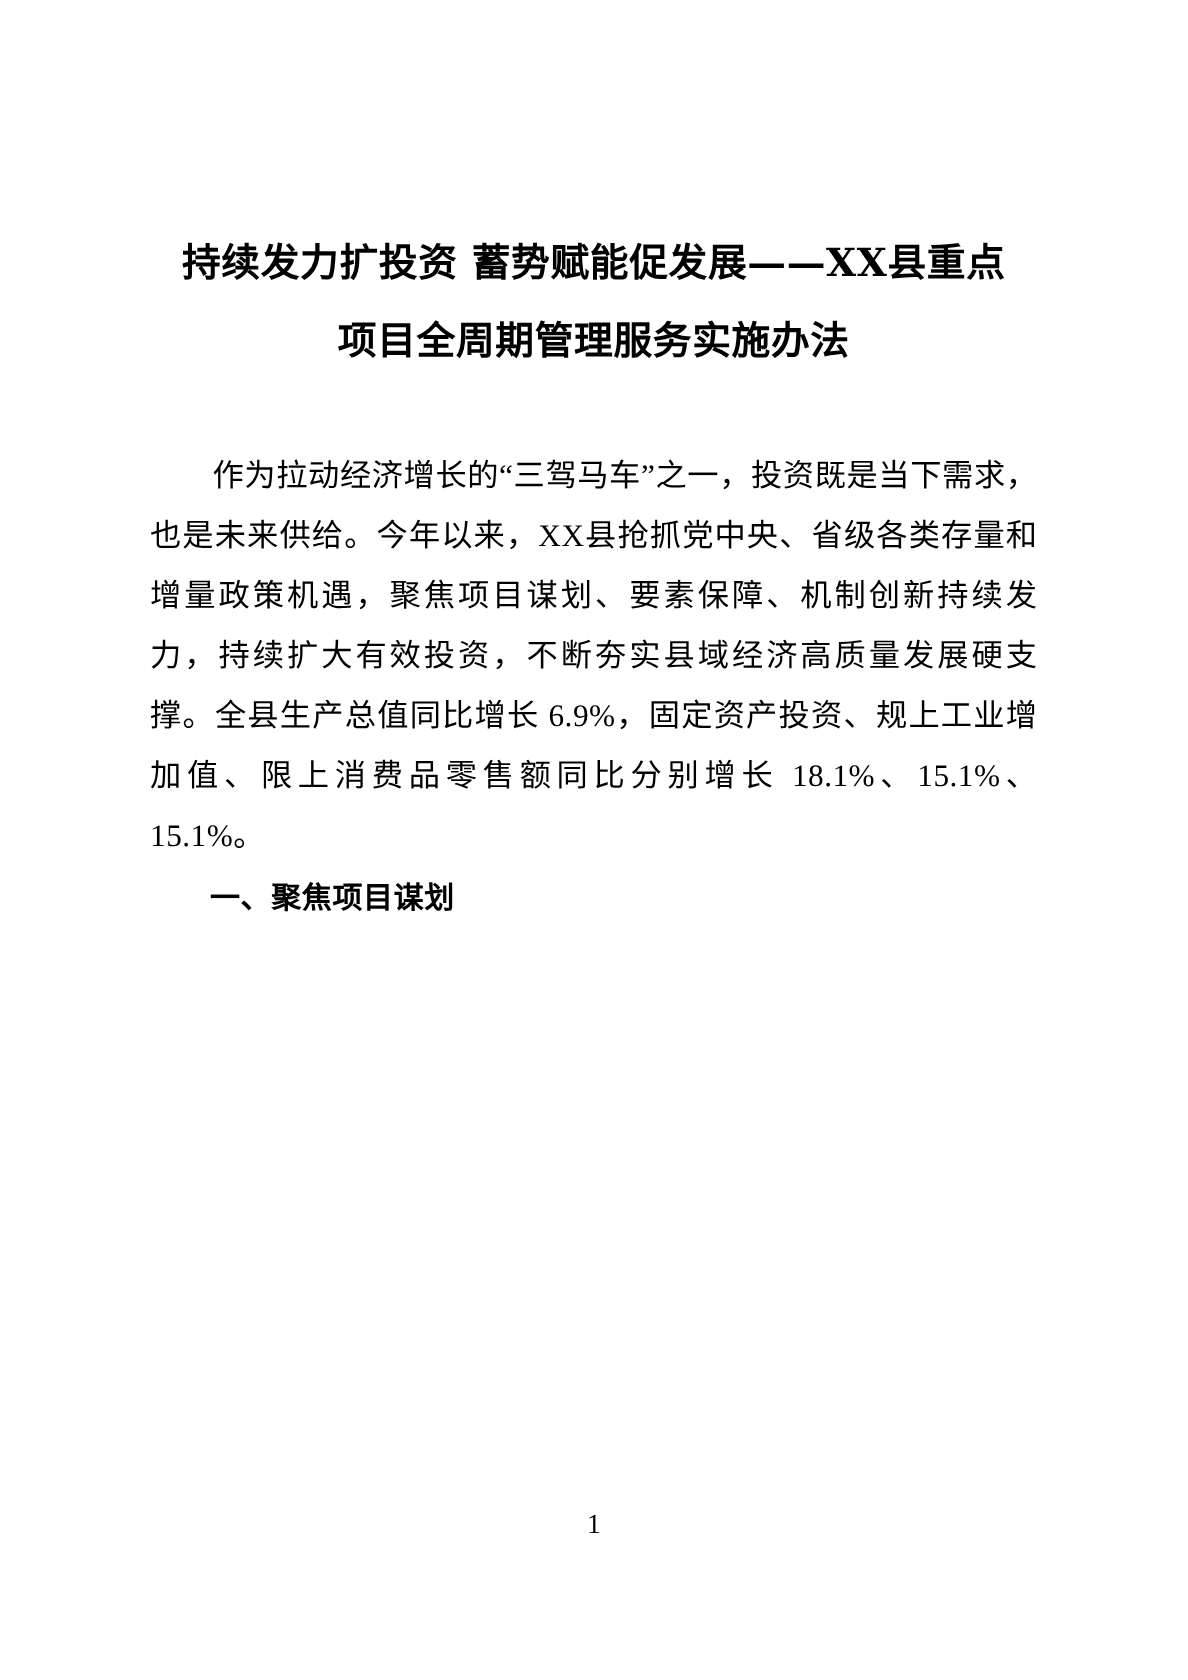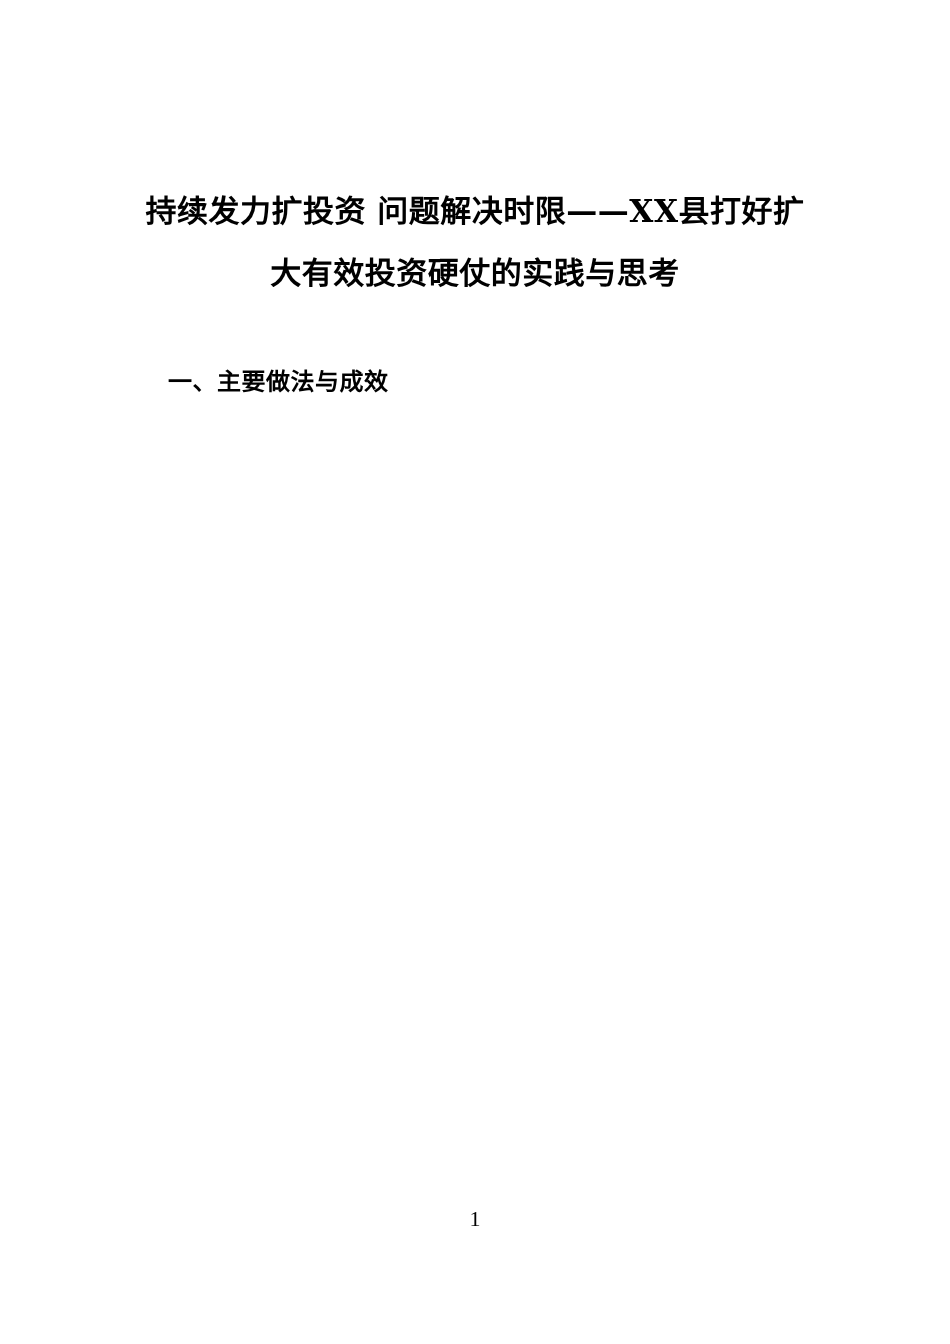--- a/index.html
+++ b/index.html
@@ -58,21 +58,22 @@
     text-align: center;
     font-size: 22px;
     font-family: "Liberation Serif", serif;
   }
 </style>
 </head>
 <body>
 
 <div class="page">
 
-  <h1 class="doc-title">持续发力扩投资  问题解决时限——XX县打好扩大有效投资硬仗的实践与思考</h1>
+  <h1 class="doc-title">持续发力扩投资  蓄势赋能促发展——XX县重点项目全周期管理服务实施办法</h1>
 
+  <p class="body-p">作为拉动经济增长的“三驾马车”之一，投资既是当下需求，也是未来供给。今年以来，XX县抢抓党中央、省级各类存量和增量政策机遇，聚焦项目谋划、要素保障、机制创新持续发力，持续扩大有效投资，不断夯实县域经济高质量发展硬支撑。全县生产总值同比增长 6.9%，固定资产投资、规上工业增加值、限上消费品零售额同比分别增长 18.1%、15.1%、15.1%。</p>
 
-  <p class="section-head">一、主要做法与成效</p>
+  <p class="section-head">一、聚焦项目谋划</p>
 
 
   <div class="page-number">1</div>
 
 </div>
 
 </body></html>

